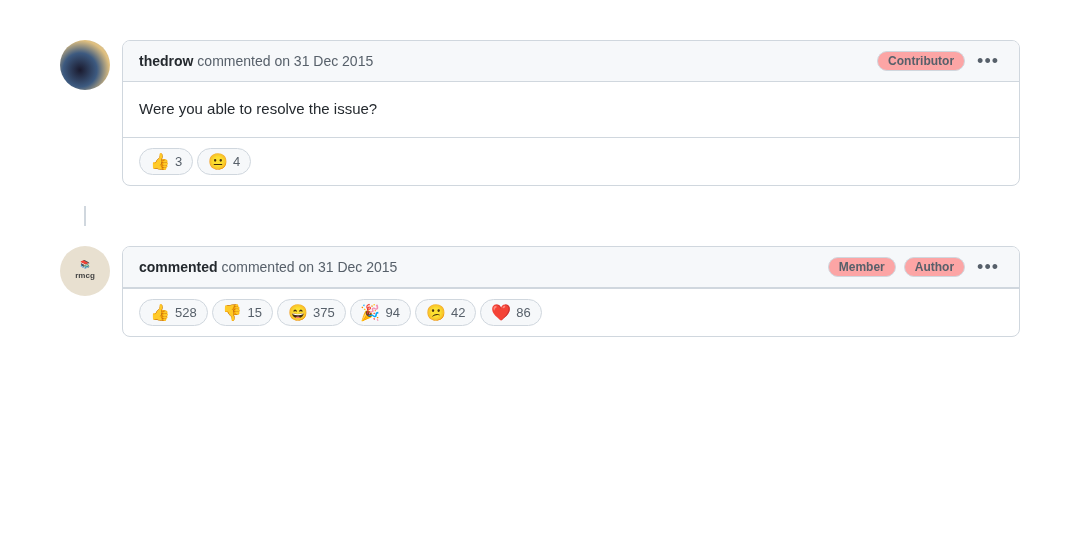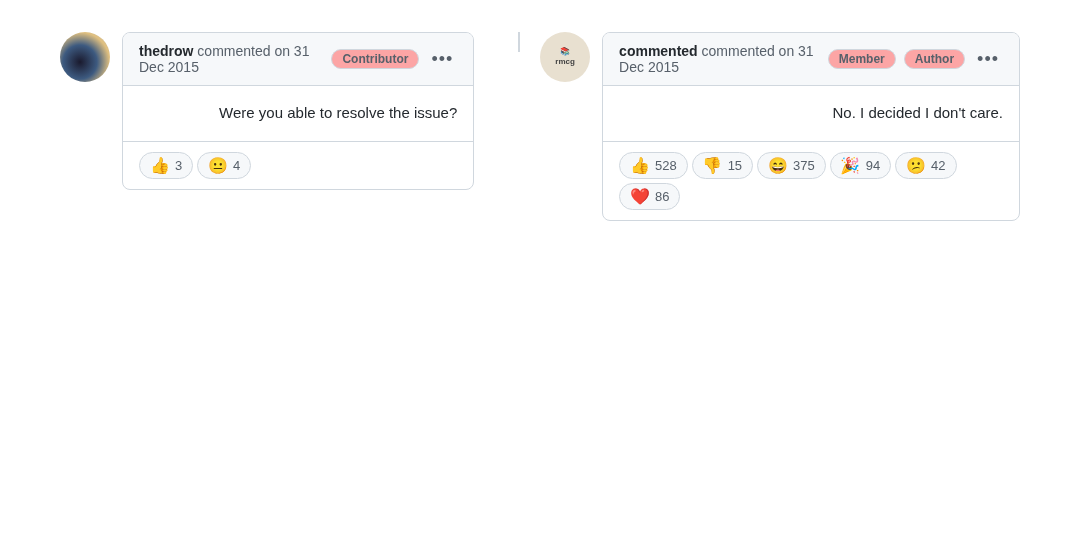--- a/index.html
+++ b/index.html
@@ -8,24 +8,24 @@
       background: #ffffff;
       font-family: -apple-system, BlinkMacSystemFont, "Segoe UI", Helvetica, Arial, sans-serif;
       font-size: 14px;
       color: #24292e;
       padding: 24px 40px;
       min-height: 555px;
     }
 
     .comment-thread {
       display: flex;
-      flex-direction: row;
+      flex-direction: column;
       gap: 20px;
       max-width: 960px;
-      margin: 8px auto;
+      margin: 16px auto;
     }
 
     .comment-row {
       display: flex;
       align-items: flex-start;
       gap: 12px;
     }
 
     .avatar {
       width: 50px;
@@ -100,21 +100,20 @@
       padding: 0 4px;
       letter-spacing: 1px;
       line-height: 1;
     }
 
     .comment-body {
       padding: 16px;
       font-size: 15px;
       color: #24292e;
       line-height: 1.5;
-      text-align: right;
     }
 
     .comment-reactions {
       padding: 10px 16px;
       border-top: 1px solid #d0d7de;
       display: flex;
       align-items: center;
       gap: 4px;
       flex-wrap: wrap;
     }
@@ -196,23 +195,20 @@
     <div class="comment-box">
       <div class="comment-header">
         <span class="comment-meta">
           <strong>commented</strong>
           <span> commented on 31 Dec 2015</span>
         </span>
         <span class="badge">Member</span>
         <span class="badge">Author</span>
         <button class="more-btn">•••</button>
       </div>
-      <div class="comment-body">
-        <span>No. I decided I don't care.</span>
-      </div>
       <div class="comment-reactions">
         <button class="reaction">
           <span class="emoji">👍</span>
           <span class="count">528</span>
         </button>
         <button class="reaction">
           <span class="emoji">👎</span>
           <span class="count">15</span>
         </button>
         <button class="reaction">

